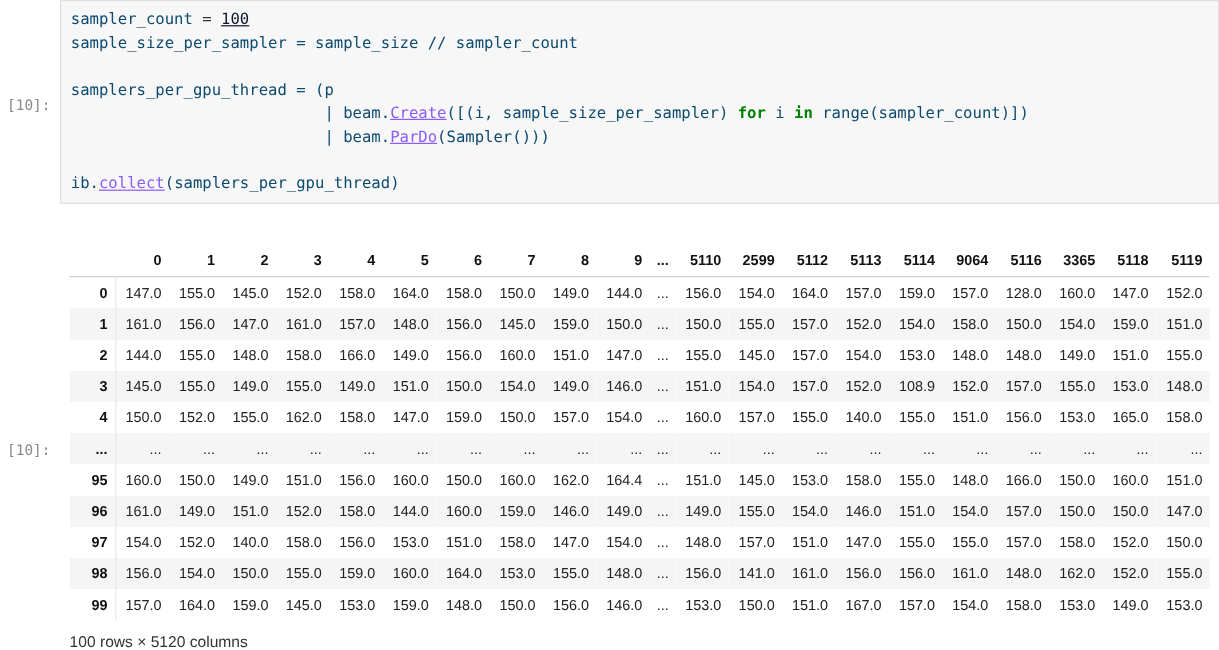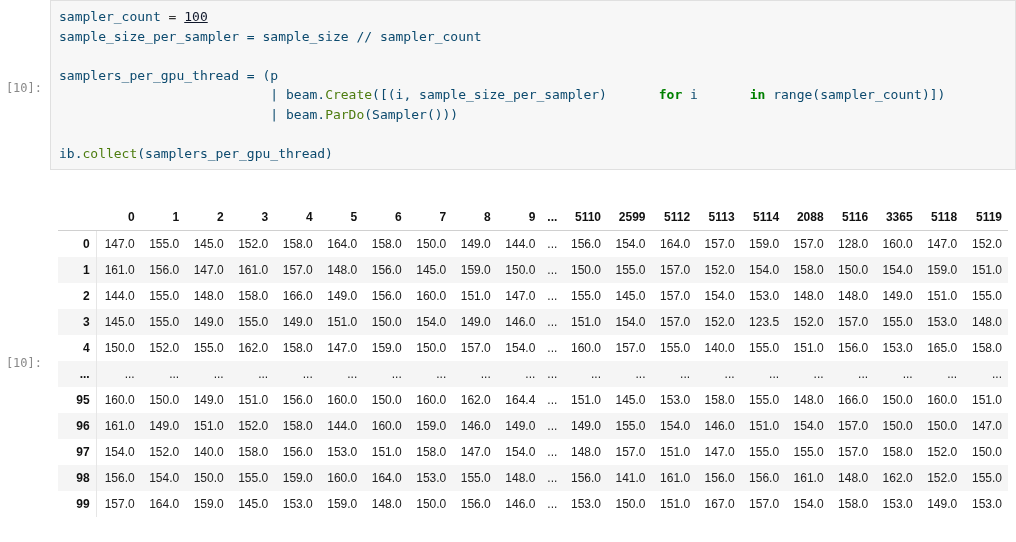--- a/index.html
+++ b/index.html
@@ -39,23 +39,23 @@
     border: 1px solid #e0e0e0;
     border-radius: 0;
     padding: 6px 8px;
     font-family: ui-monospace, SFMono-Regular, Menlo, Consolas, monospace;
     font-size: 13px;
     line-height: 1.5;
     white-space: pre;
     overflow: hidden;
     box-sizing: border-box;
   }
-  .tok-keyword { color: #008000; font-weight: bold; margin-left: 44px; }
+  .tok-keyword { color: #008000; font-weight: bold; }
   .tok-num     { color: #0f172a; text-decoration: underline; }
-  .tok-call    { color: #4d7c0f; }
+  .tok-call    { color: #8b5cf6; text-decoration: underline; }
   .tok-punc    { color: #333; }
   .tok-name    { color: #0c4a6e; }
 
   .output-area {
     flex: 1;
     padding: 6px 8px 4px 8px;
     box-sizing: border-box;
     overflow: hidden;
   }
 
@@ -161,21 +161,21 @@
               <th>6</th>
               <th>7</th>
               <th>8</th>
               <th>9</th>
               <th>...</th>
               <th>5110</th>
               <th>2599</th>
               <th>5112</th>
               <th>5113</th>
               <th>5114</th>
-              <th>2088</th>
+              <th>9064</th>
               <th>5116</th>
               <th>3365</th>
               <th>5118</th>
               <th>5119</th>
             </tr>
       </thead>
       <tbody id="df-body">
       <tr>
               <th>0</th>
               <td>147.0</td>
@@ -258,21 +258,21 @@
               <td>151.0</td>
               <td>150.0</td>
               <td>154.0</td>
               <td>149.0</td>
               <td>146.0</td>
               <td>...</td>
               <td>151.0</td>
               <td>154.0</td>
               <td>157.0</td>
               <td>152.0</td>
-              <td>123.5</td>
+              <td>108.9</td>
               <td>152.0</td>
               <td>157.0</td>
               <td>155.0</td>
               <td>153.0</td>
               <td>148.0</td>
             </tr>
             <tr>
               <th>4</th>
               <td>150.0</td>
               <td>152.0</td>
@@ -436,16 +436,17 @@
               <td>157.0</td>
               <td>154.0</td>
               <td>158.0</td>
               <td>153.0</td>
               <td>149.0</td>
               <td>153.0</td>
             </tr>
           </tbody>
     </table>
 
+    <div class="footer-note">100 rows × 5120 columns</div>
   </div>
 </div>
 
 </div>
 
 </body></html>

